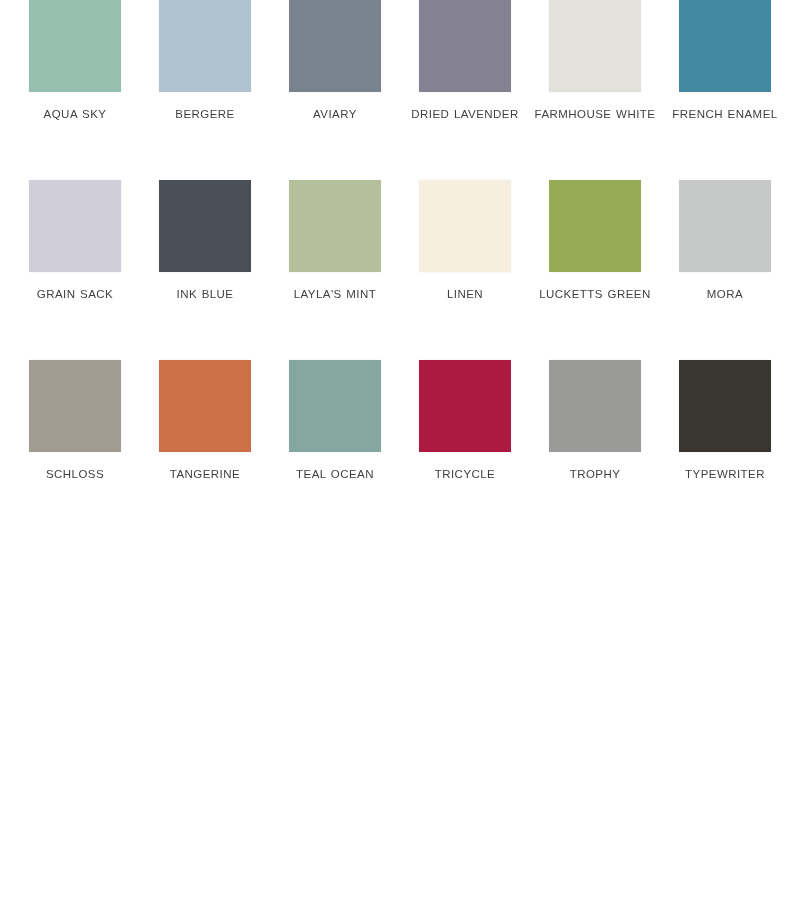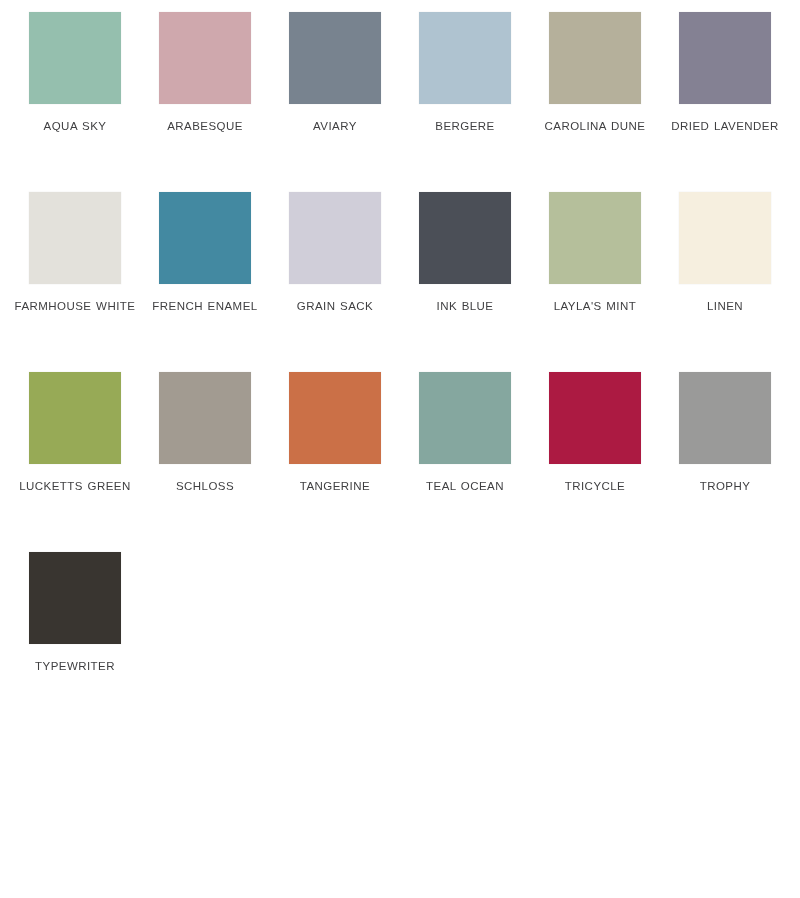--- a/index.html
+++ b/index.html
@@ -14,21 +14,20 @@
     font-family: "Liberation Sans", sans-serif;
     -webkit-font-smoothing: antialiased;
     overflow: hidden;
   }
   #palette-grid {
     display: grid;
     grid-template-columns: repeat(6, 130px);
     grid-template-rows: repeat(5, 180px);
     justify-content: center;
     align-content: start;
-    padding-top: 12px;
     box-sizing: border-box;
     width: 800px;
     height: 898px;
   }
   .swatch-cell {
     display: flex;
     flex-direction: column;
     align-items: center;
     width: 130px;
   }
@@ -56,34 +55,26 @@
 </style>
 </head>
 <body>
 
 <div id="palette-grid">
     <div class="swatch-cell">
       <span class="swatch-chip" style="background-color: rgb(149, 191, 174);"></span>
       <div class="swatch-label">AQUA SKY</div>
     </div>
     <div class="swatch-cell">
-      <span class="swatch-chip" style="background-color: rgb(207, 168, 173);"></span>
-      <div class="swatch-label">ARABESQUE</div>
+      <span class="swatch-chip" style="background-color: rgb(175, 195, 208);"></span>
+      <div class="swatch-label">BERGERE</div>
     </div>
     <div class="swatch-cell">
       <span class="swatch-chip" style="background-color: rgb(120, 131, 143);"></span>
       <div class="swatch-label">AVIARY</div>
-    </div>
-    <div class="swatch-cell">
-      <span class="swatch-chip" style="background-color: rgb(175, 195, 208);"></span>
-      <div class="swatch-label">BERGERE</div>
-    </div>
-    <div class="swatch-cell">
-      <span class="swatch-chip" style="background-color: rgb(181, 176, 155);"></span>
-      <div class="swatch-label">CAROLINA DUNE</div>
     </div>
     <div class="swatch-cell">
       <span class="swatch-chip" style="background-color: rgb(132, 129, 147);"></span>
       <div class="swatch-label">DRIED LAVENDER</div>
     </div>
     <div class="swatch-cell">
       <span class="swatch-chip" style="background-color: rgb(227, 225, 219);"></span>
       <div class="swatch-label">FARMHOUSE WHITE</div>
     </div>
     <div class="swatch-cell">
@@ -104,20 +95,24 @@
     </div>
     <div class="swatch-cell">
       <span class="swatch-chip" style="background-color: rgb(246, 239, 223);"></span>
       <div class="swatch-label">LINEN</div>
     </div>
     <div class="swatch-cell">
       <span class="swatch-chip" style="background-color: rgb(151, 170, 86);"></span>
       <div class="swatch-label">LUCKETTS GREEN</div>
     </div>
     <div class="swatch-cell">
+      <span class="swatch-chip" style="background-color: rgb(199, 201, 200);"></span>
+      <div class="swatch-label">MORA</div>
+    </div>
+    <div class="swatch-cell">
       <span class="swatch-chip" style="background-color: rgb(162, 155, 145);"></span>
       <div class="swatch-label">SCHLOSS</div>
     </div>
     <div class="swatch-cell">
       <span class="swatch-chip" style="background-color: rgb(203, 112, 71);"></span>
       <div class="swatch-label">TANGERINE</div>
     </div>
     <div class="swatch-cell">
       <span class="swatch-chip" style="background-color: rgb(133, 167, 159);"></span>
       <div class="swatch-label">TEAL OCEAN</div>

